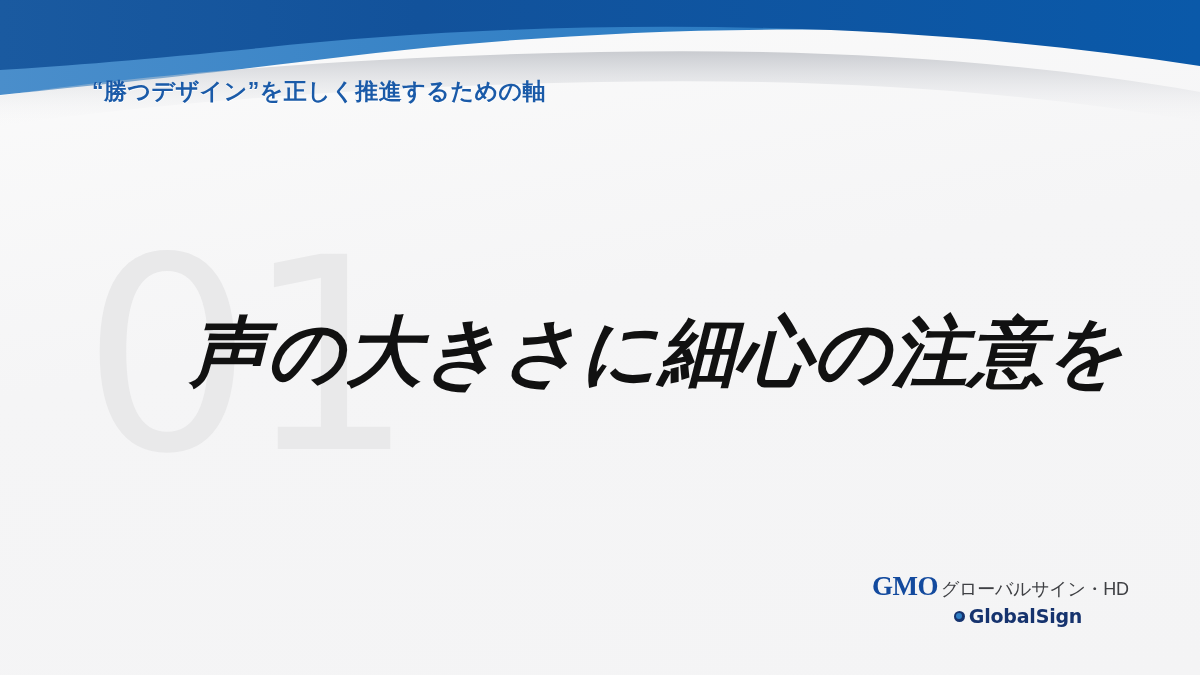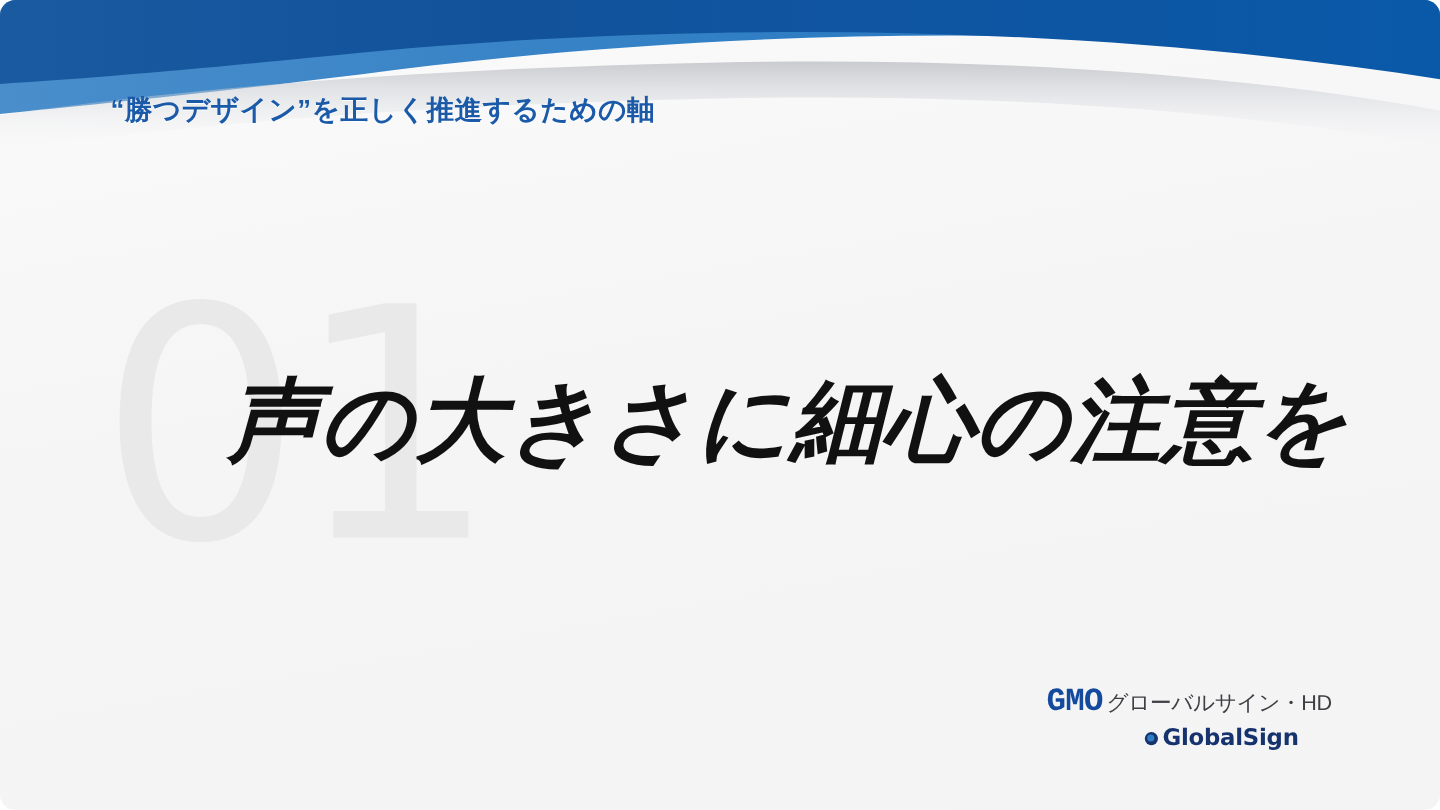--- a/index.html
+++ b/index.html
@@ -10,21 +10,20 @@
   body {
     font-family: "Liberation Sans", "DejaVu Sans", sans-serif;
   }
 
   #slide {
     position: relative;
     width: 1200px;
     height: 675px;
     overflow: hidden;
     background: linear-gradient(170deg, #fbfbfb 0%, #f5f5f6 45%, #f4f4f5 100%);
-    border-radius: 13px;
   }
 
   
   .header-art {
     position: absolute;
     top: 0;
     left: 0;
     width: 1200px;
     height: 130px;
     pointer-events: none;
@@ -83,21 +82,21 @@
     display: flex;
     align-items: baseline;
     justify-content: flex-start;
     white-space: nowrap;
   }
   .logo-gmo {
     font-size: 27px;
     font-weight: bold;
     color: #134a9e;
     letter-spacing: -0.5px;
-    font-family: Liberation Mono, monospace;
+    font-family: Liberation Serif, serif;
   }
   .logo-jp {
     font-size: 18px;
     font-weight: normal;
     color: #3f4044;
     letter-spacing: -0.3px;
     margin-left: 3px;
   }
   .logo-row-sub {
     display: flex;

